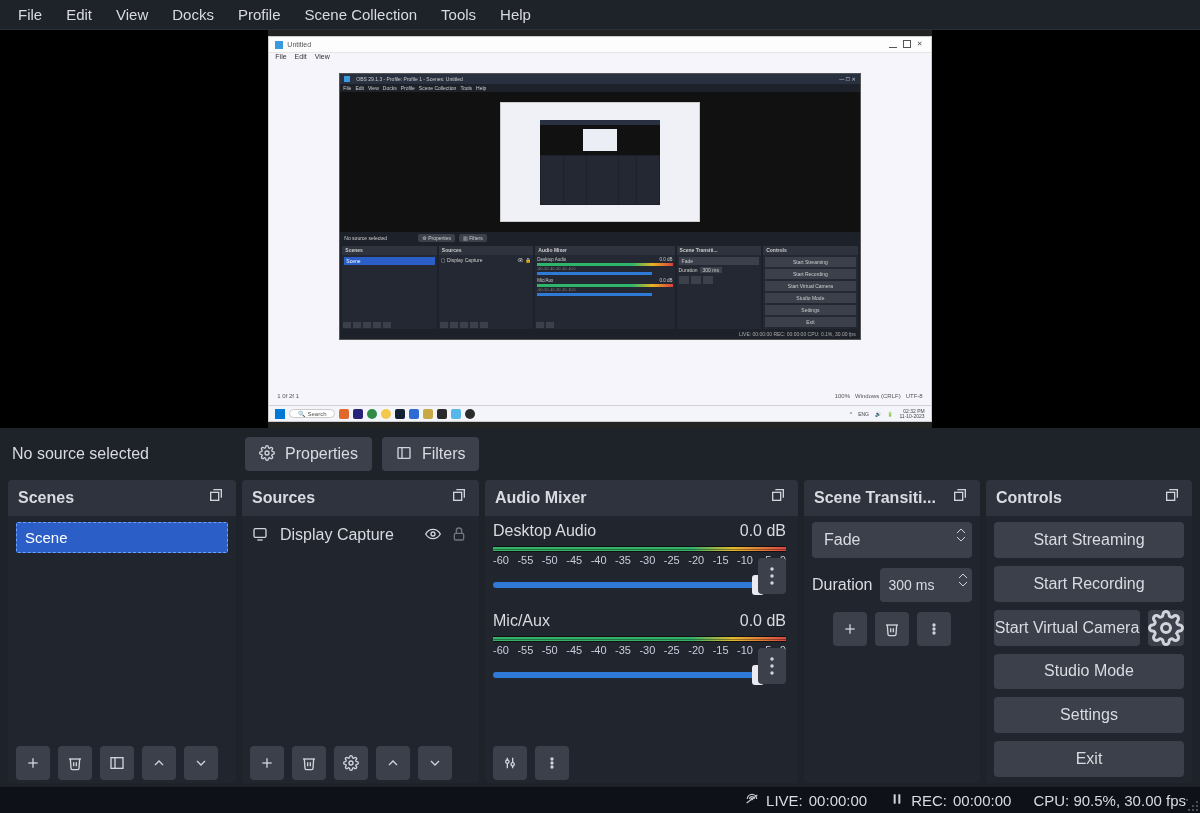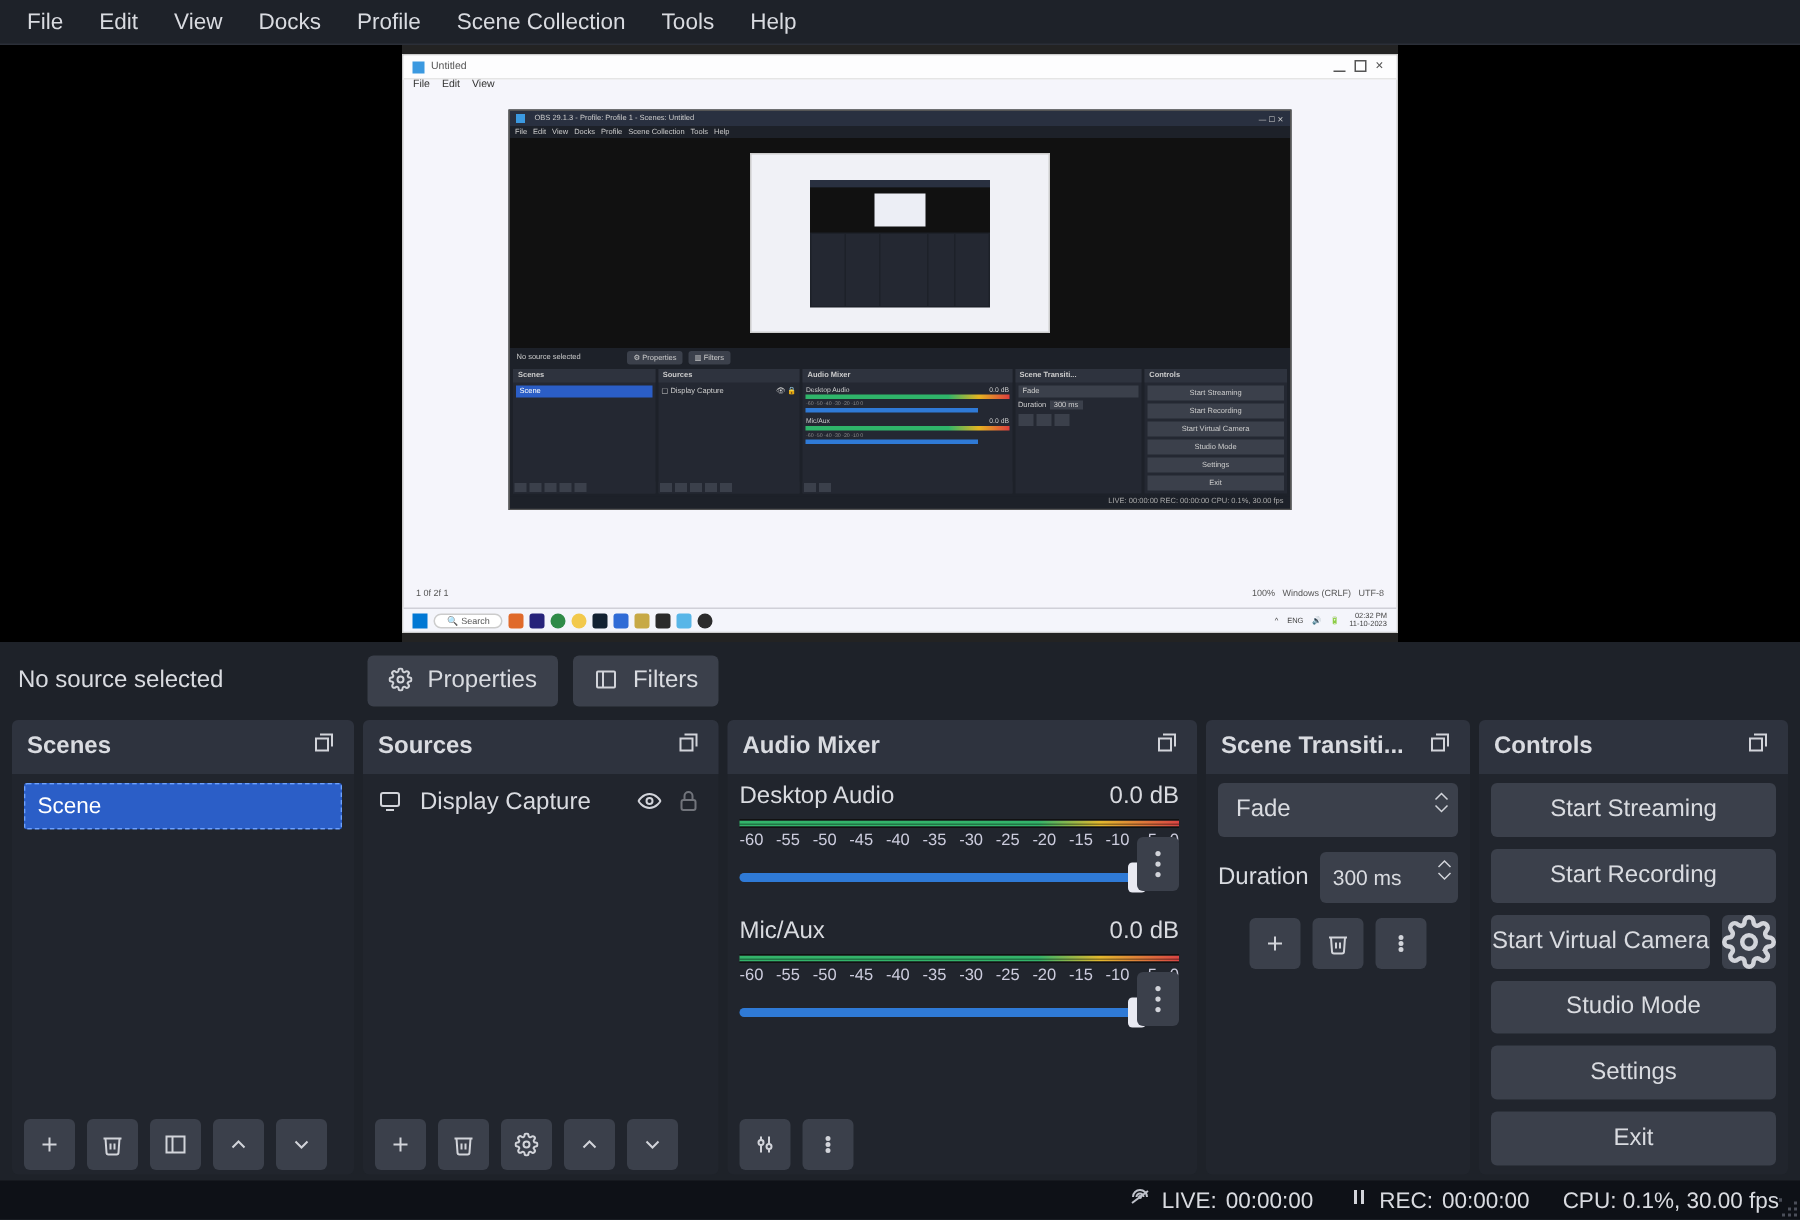--- a/index.html
+++ b/index.html
@@ -833,21 +833,21 @@
       <span>00:00:00</span>
   </div>
   <div class="seg">
     <span><svg viewBox="0 0 24 24">
           <rect x="7" y="5" width="3" height="14" fill="var(--icon)" stroke="none"></rect>
           <rect x="14" y="5" width="3" height="14" fill="var(--icon)" stroke="none"></rect>
         </svg></span>
     <span>REC:</span> 
       <span>00:00:00</span>
   </div>
-  <div class="seg">CPU: 0.1%, 30.00 fps</div>
+  <div class="seg">CPU: 90.5%, 30.00 fps</div>
 </div>
 <div class="grip">
   <span style="right:0;bottom:0;"></span>
     <span style="right:4px;bottom:0;"></span>
     <span style="right:0;bottom:4px;"></span>
     <span style="right:8px;bottom:0;"></span>
     <span style="right:4px;bottom:4px;"></span>
     <span style="right:0;bottom:8px;"></span>
 </div>
 

